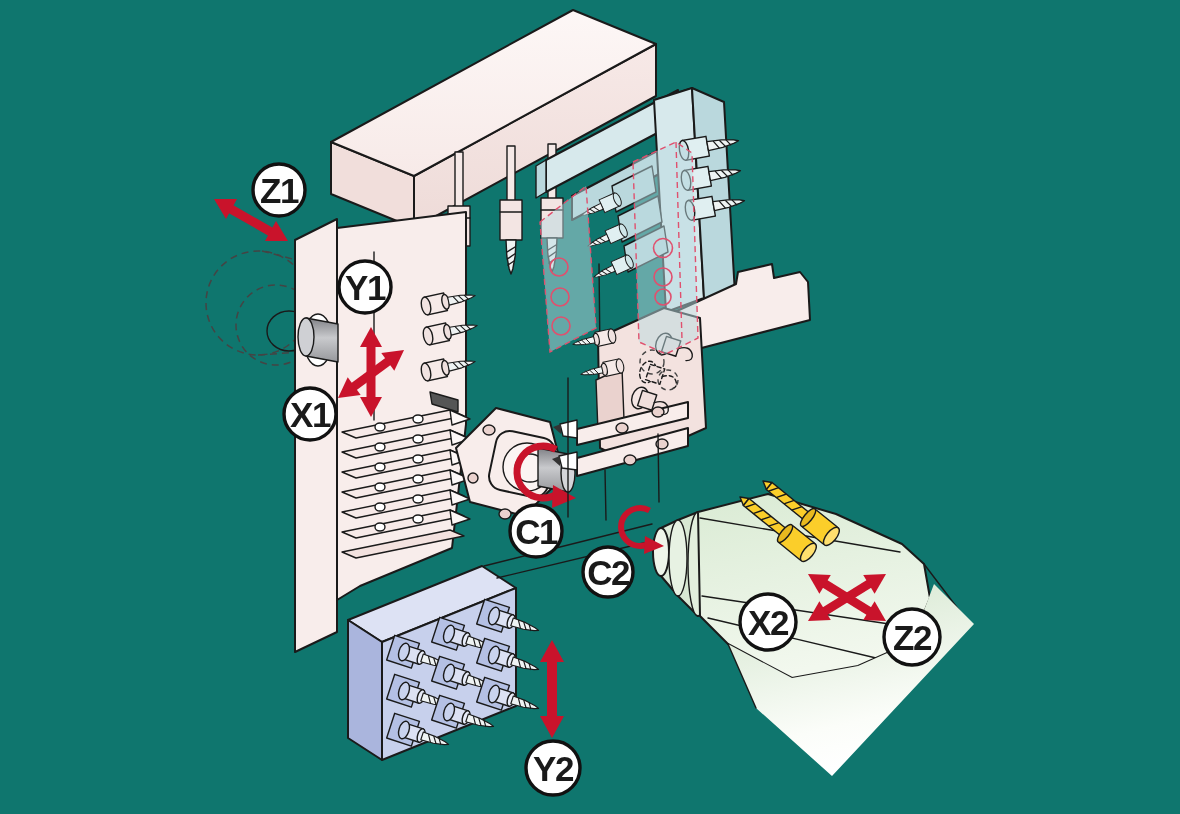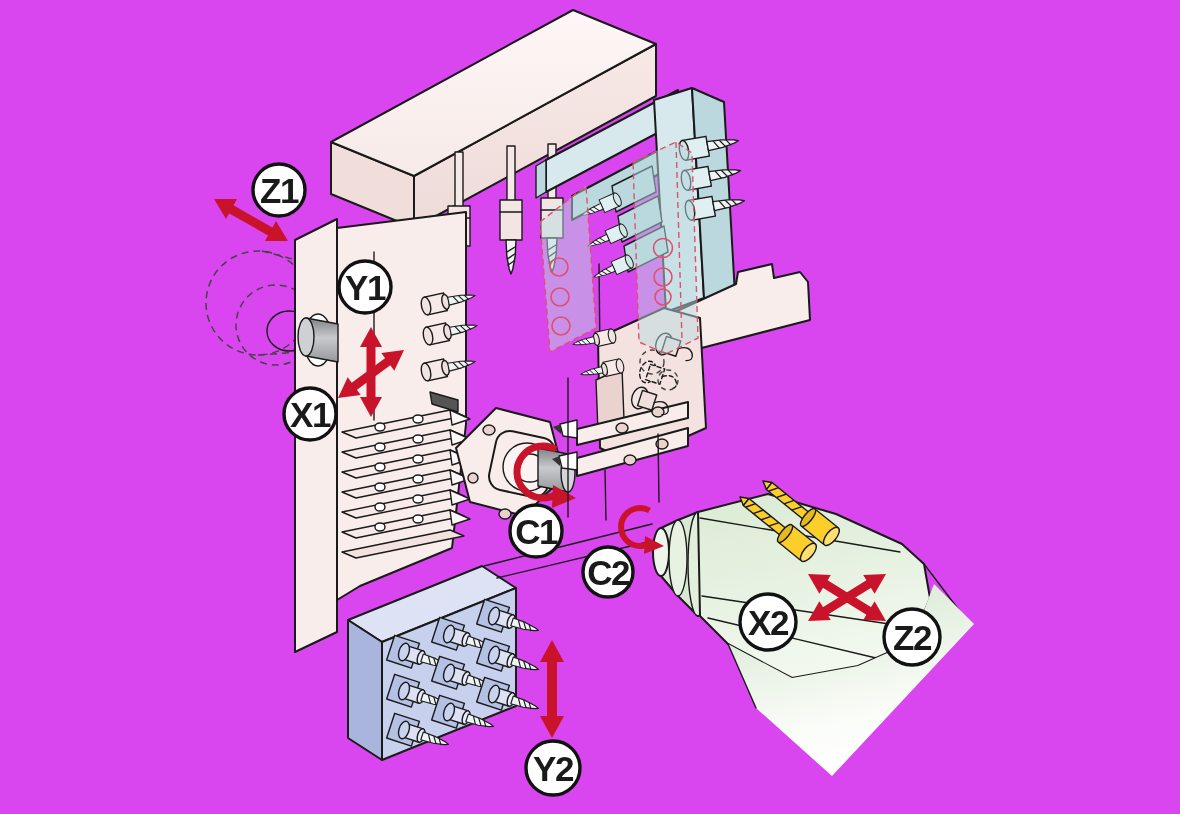--- a/index.html
+++ b/index.html
@@ -1,16 +1,16 @@
 <!DOCTYPE html>
 <html style="--arrow-red: #c9132b; --outline: #1a1a1a; --pink-light: #f8edeb; --pink-mid: #f3e2df; --pink-dark: #ead2ce; --cyan-light: #d7e9ec; --cyan-mid: #bad8dd; --cyan-dark: #a3c9d1; --ghost-fill: rgba(186,218,224,0.5); --ghost-red: #e0506e; --green-light: #e4f0df; --green-mid: #d3e6cd; --blue-light: #dde2f4; --blue-mid: #c7d0ec; --blue-dark: #aab5dd; --yellow: #fbce2a; --metal-gray: #a9aaae;"><head>
 <meta charset="utf-8">
 <style>
   html,body{margin:0;padding:0;background:#fff}
-  .stage{position:relative;width:1180px;height:814px;background:#d946ef;overflow:hidden;
+  .stage{position:relative;width:1180px;height:814px;background:#0f766e;overflow:hidden;
          font-family:"Liberation Sans",sans-serif}
   svg{position:absolute;inset:0}
   
   .o2{stroke:var(--outline);stroke-width:2;stroke-linejoin:round;stroke-linecap:round}
   .o1{stroke:var(--outline);stroke-width:1.4;stroke-linejoin:round;stroke-linecap:round}
   .ln{stroke:var(--outline);stroke-width:1.4;fill:none;stroke-linecap:round}
   .ghostln{stroke:#444;stroke-width:1.5;fill:none;stroke-dasharray:7 5}
   
   .pinkL{fill:var(--pink-light)} .pinkM{fill:var(--pink-mid)} .pinkD{fill:var(--pink-dark)}
   .cyanL{fill:var(--cyan-light)} .cyanM{fill:var(--cyan-mid)} .cyanD{fill:var(--cyan-dark)}

